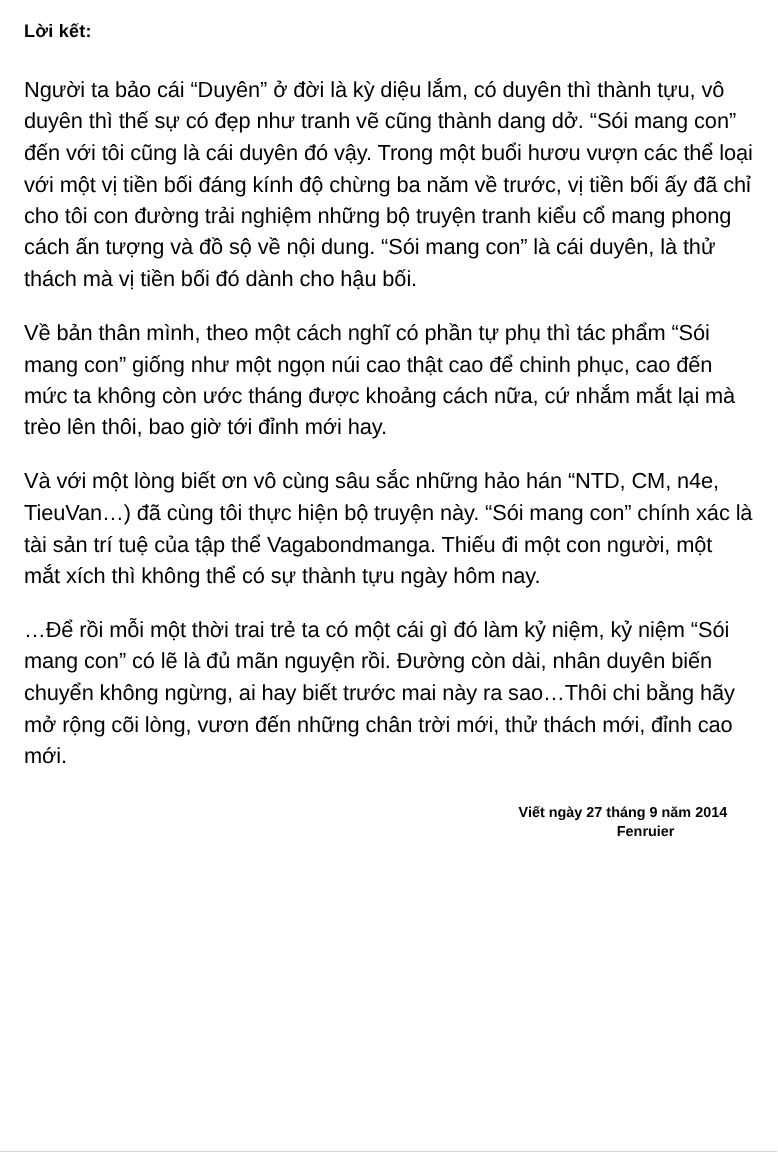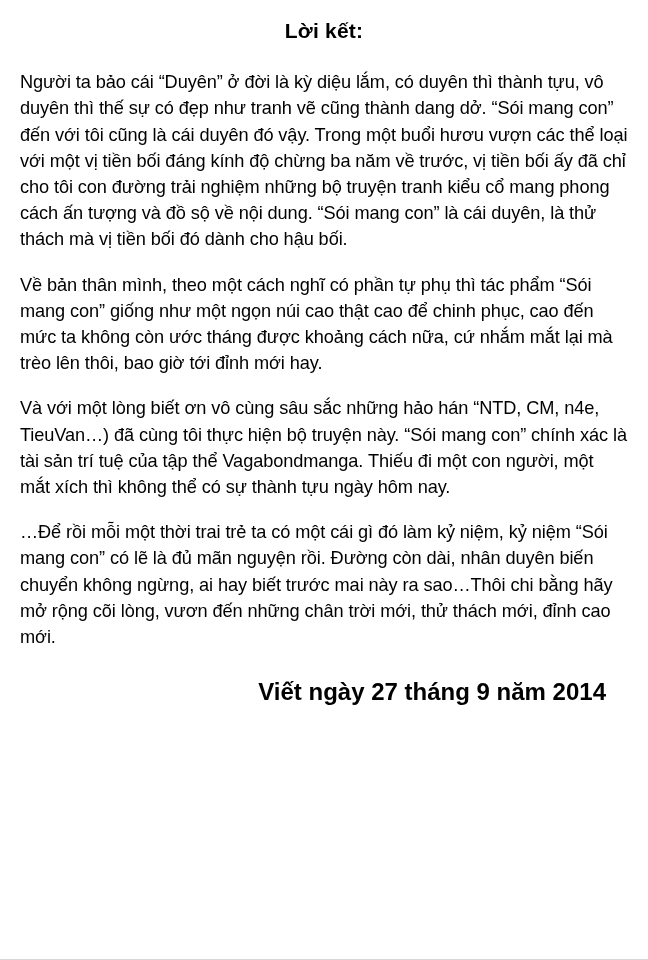--- a/index.html
+++ b/index.html
@@ -16,42 +16,42 @@
     overflow: hidden;
   }
   .page {
     width: 648px;
     height: 960px;
     box-sizing: border-box;
     padding: 14px 20px 0 20px;
     position: relative;
   }
   .doc-title {
-    text-align: center;
-    font-size: 21px;
+    text-align: left;
+    font-size: 15px;
     font-weight: bold;
     letter-spacing: 0.2px;
     margin: 4px 0 26px 0;
     line-height: 1.2;
   }
   .body-text {
     font-size: 18.2px;
     line-height: 1.44;
     text-align: left;
     font-weight: bold;
     letter-spacing: -0.1px;
   }
   .para {
     margin: 0 0 19px 0;
     font-weight: normal;
   }
   .signature {
     margin-top: 26px;
     text-align: right;
-    font-size: 24px;
+    font-size: 12px;
     font-weight: bold;
     line-height: 1.35;
     padding-right: 22px;
   }
   .sig-line {
     display: block;
   }
   .sig-author {
     display: block;
     margin-right: 44px;
@@ -74,16 +74,17 @@
 
   <div class="body-text">
     <p class="para">Người ta bảo cái “Duyên” ở đời là kỳ diệu lắm, có duyên thì thành tựu, vô duyên thì thế sự có đẹp như tranh vẽ cũng thành dang dở. “Sói mang con” đến với tôi cũng là cái duyên đó vậy. Trong một buổi hươu vượn các thể loại với một vị tiền bối đáng kính độ chừng ba năm về trước, vị tiền bối ấy đã chỉ cho tôi con đường trải nghiệm những bộ truyện tranh kiểu cổ mang phong cách ấn tượng và đồ sộ về nội dung. “Sói mang con” là cái duyên, là thử thách mà vị tiền bối đó dành cho hậu bối.</p>
     <p class="para">Về bản thân mình, theo một cách nghĩ có phần tự phụ thì tác phẩm “Sói mang con” giống như một ngọn núi cao thật cao để chinh phục, cao đến mức ta không còn ước tháng được khoảng cách nữa, cứ nhắm mắt lại mà trèo lên thôi, bao giờ tới đỉnh mới hay.</p>
     <p class="para">Và với một lòng biết ơn vô cùng sâu sắc những hảo hán “NTD, CM, n4e, TieuVan…) đã cùng tôi thực hiện bộ truyện này. “Sói mang con” chính xác là tài sản trí tuệ của tập thể Vagabondmanga. Thiếu đi một con người, một mắt xích thì không thể có sự thành tựu ngày hôm nay.</p>
     <p class="para">…Để rồi mỗi một thời trai trẻ ta có một cái gì đó làm kỷ niệm, kỷ niệm “Sói mang con” có lẽ là đủ mãn nguyện rồi. Đường còn dài, nhân duyên biến chuyển không ngừng, ai hay biết trước mai này ra sao…Thôi chi bằng hãy mở rộng cõi lòng, vươn đến những chân trời mới, thử thách mới, đỉnh cao mới.</p>
   </div>
 
   <div class="signature">
     <span class="sig-line">Viết ngày 27 tháng 9 năm 2014</span>
+    <span class="sig-author">Fenruier</span>
   </div>
 
   <div class="bottom-rule"></div>
 </div>
 
 </body></html>

